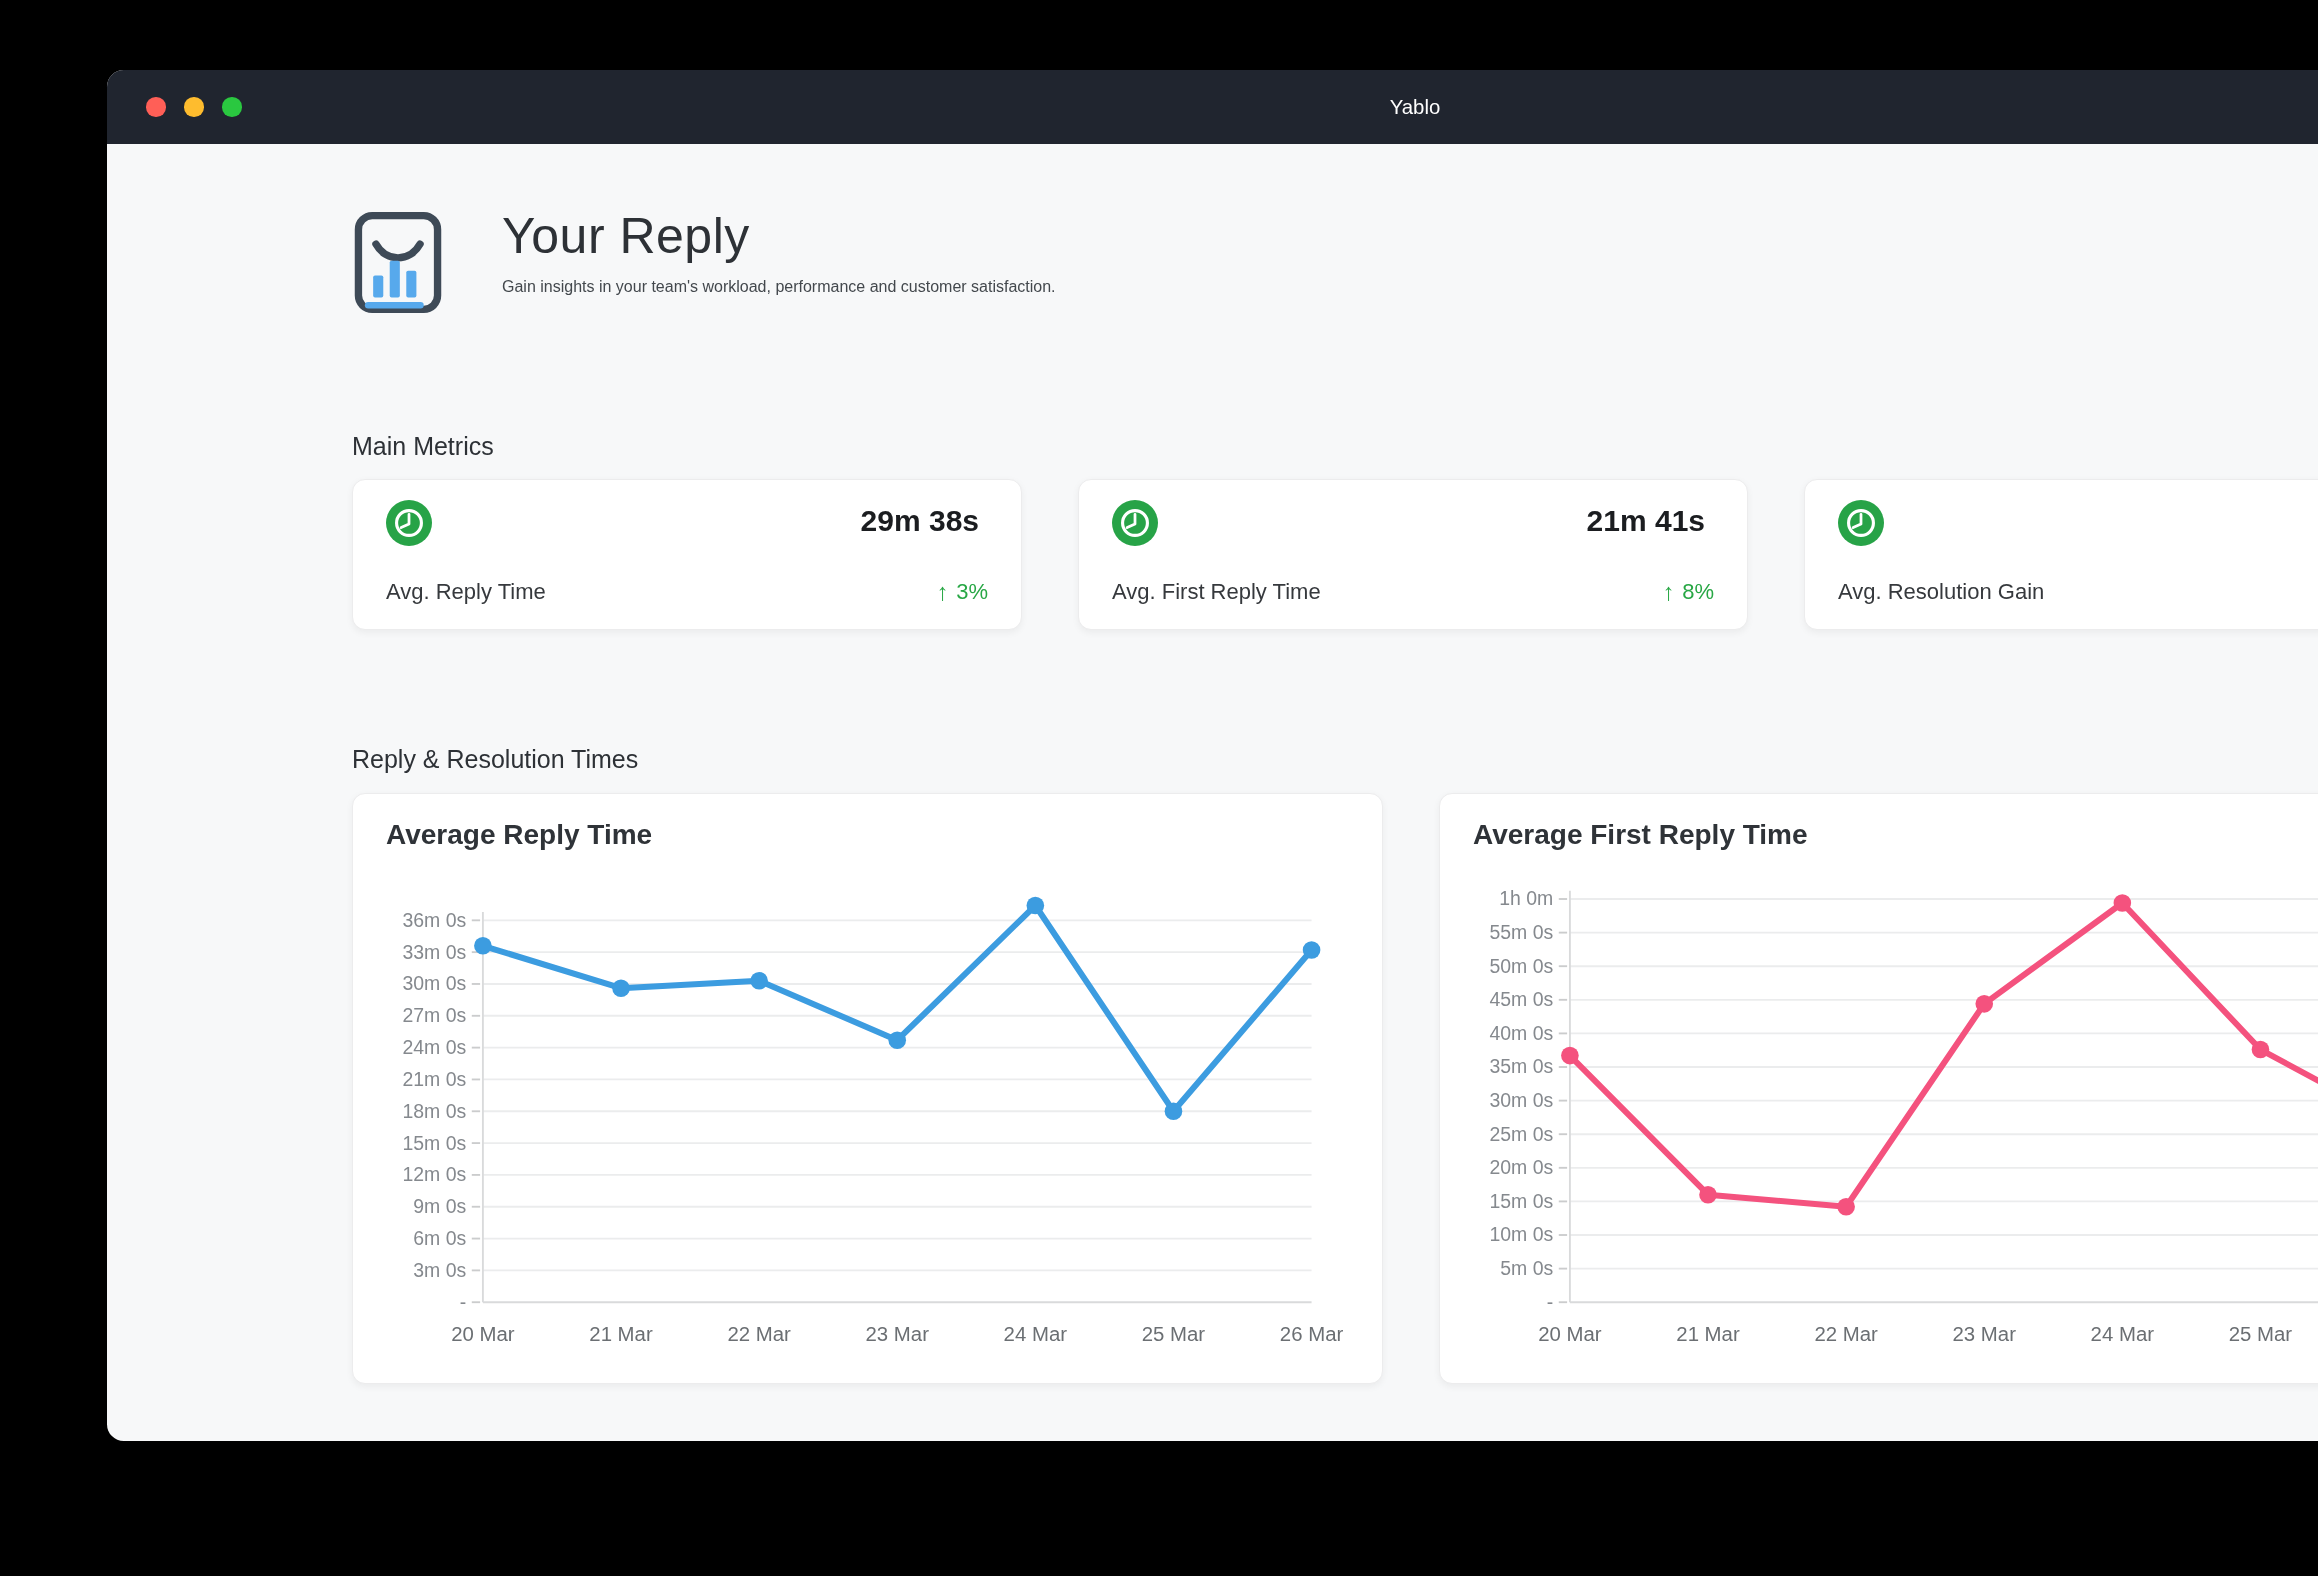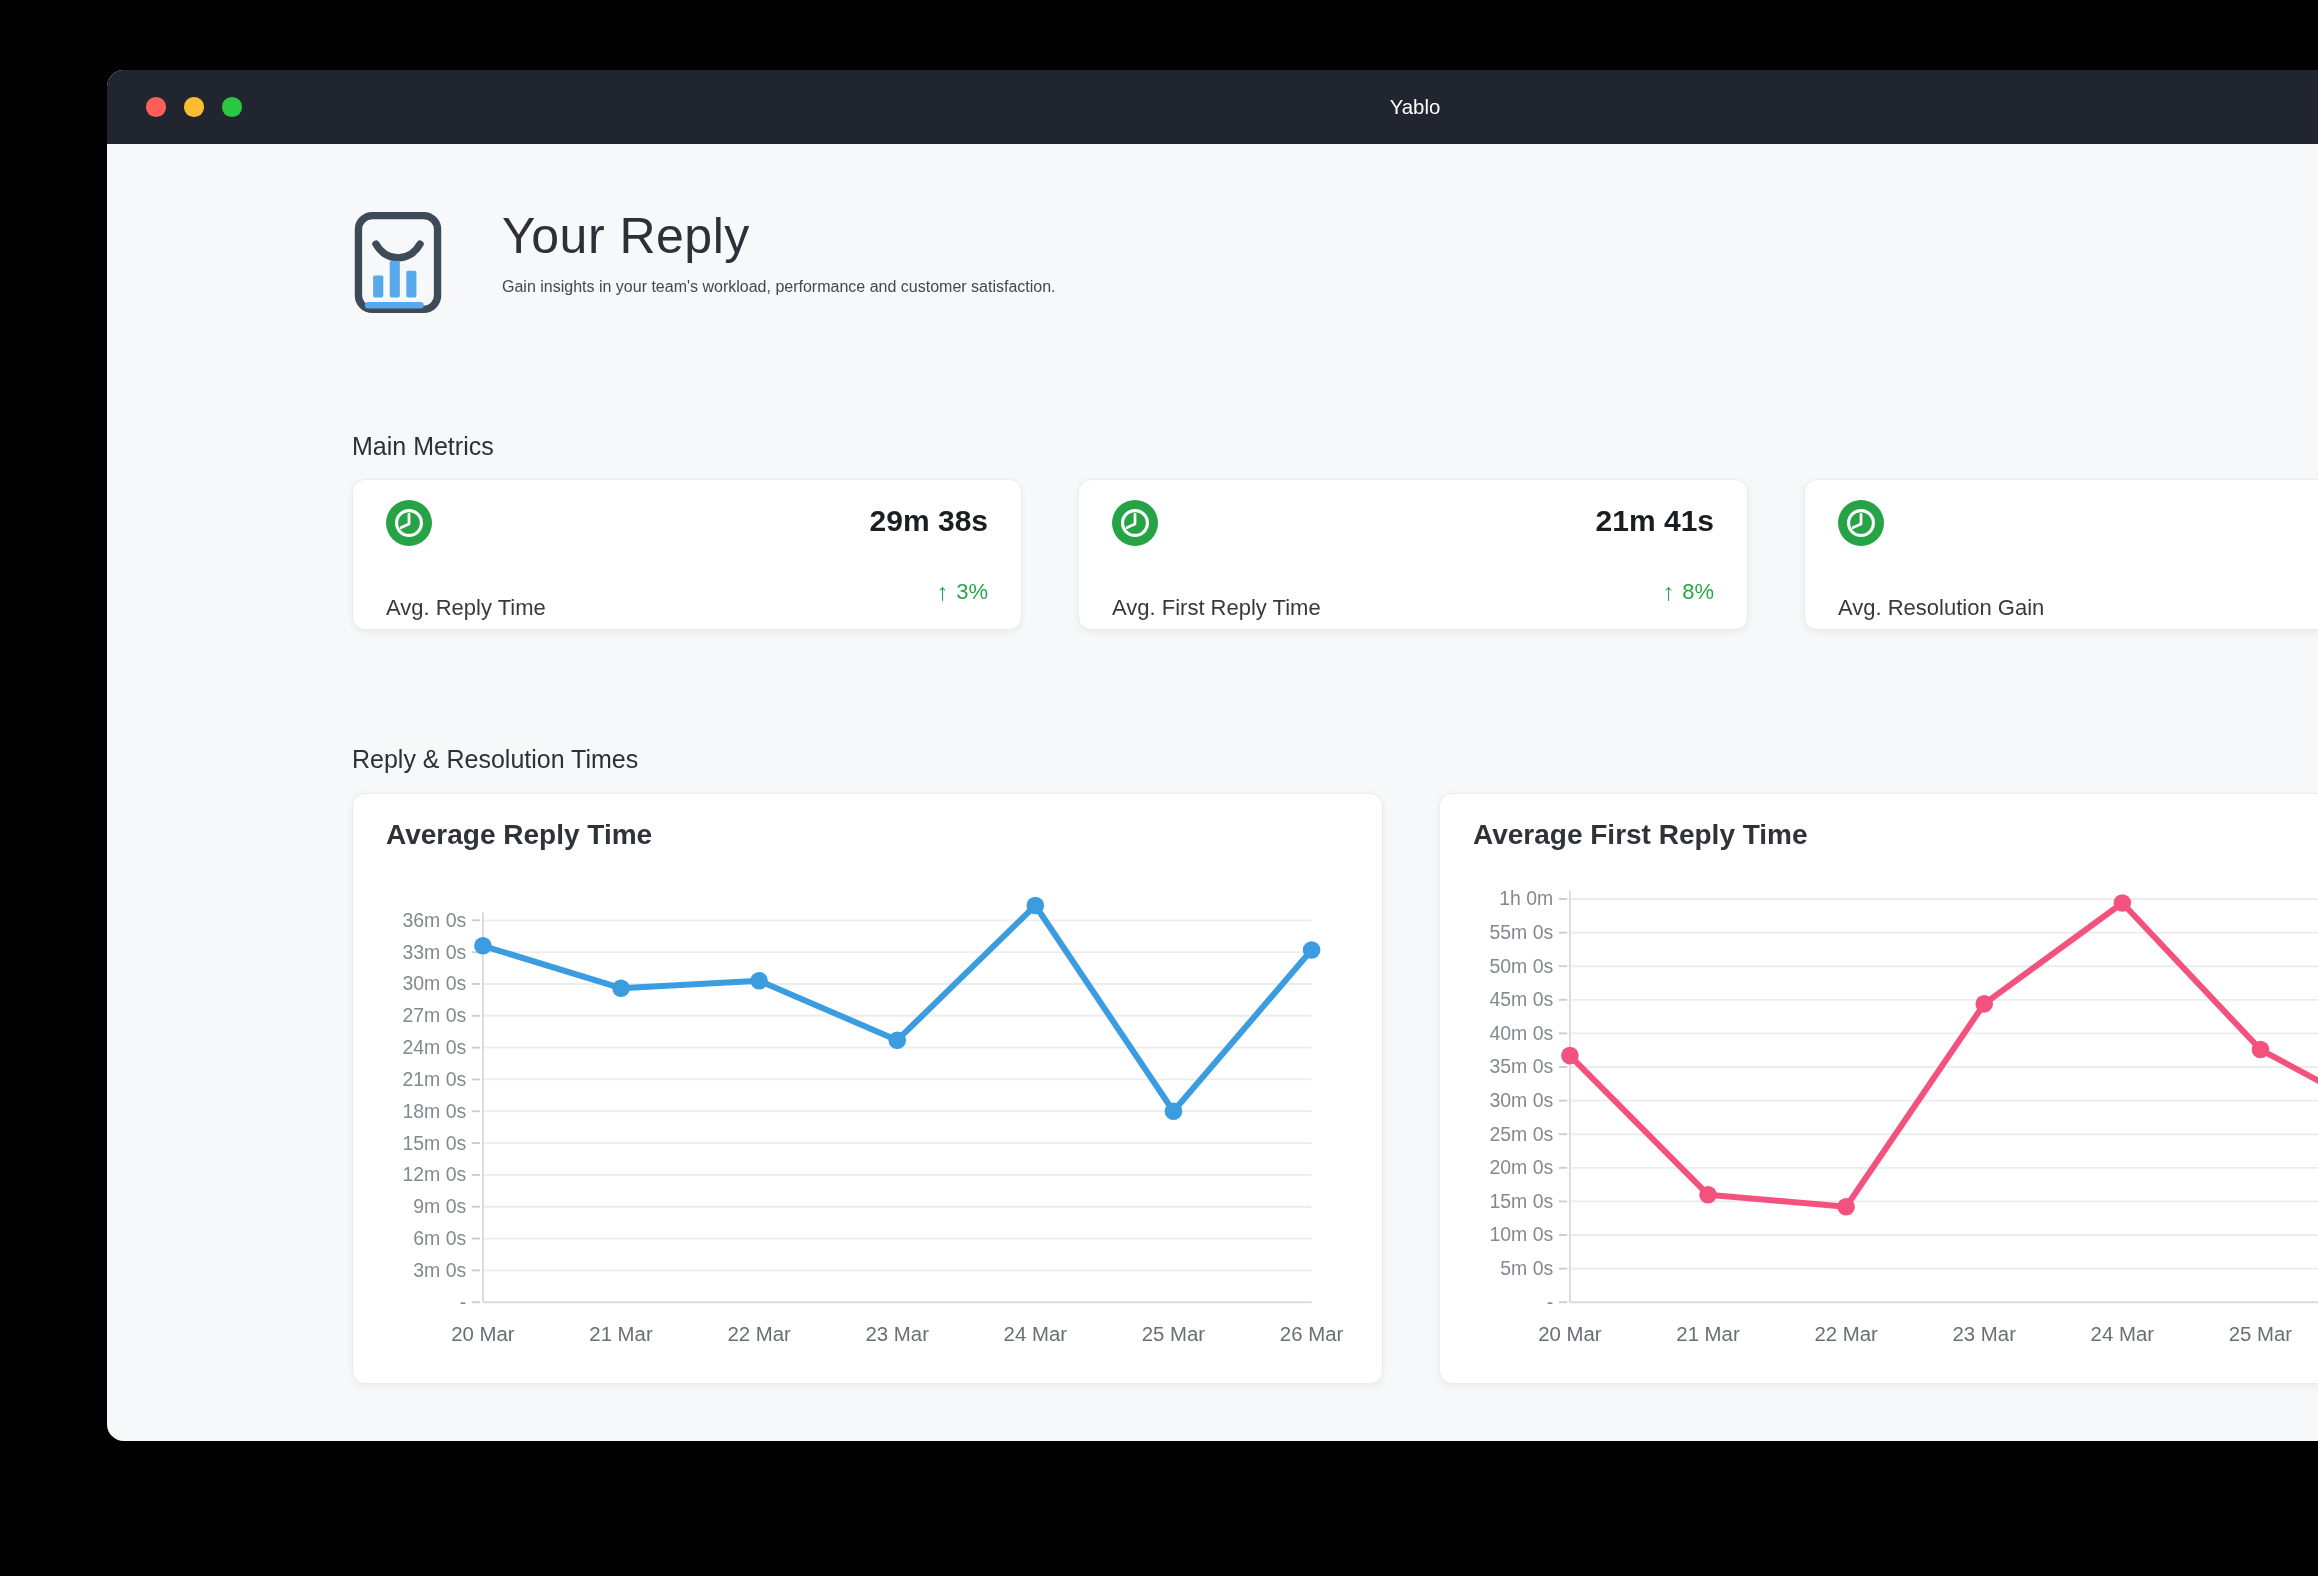--- a/index.html
+++ b/index.html
@@ -31,23 +31,23 @@
   .section-heading { font-size:25px; font-weight:400; color:#2d3136; line-height:31px; }
   .h-metrics { margin-top:113px; }
   .h-charts  { margin-top:114px; }
 
   .metrics-row { margin-top:16.7px; display:flex; gap:56px; width:2124px; }
   .metric-card { position:relative; width:670px; height:151px; background:#fff;
                  border:0.9px solid #ececed; border-radius:13px;
                  box-shadow:0 2.8px 7.4px rgba(0,0,0,0.05); padding:20.4px 33px; }
   .metric-icon { width:46px; height:46px; border-radius:50%; background:#27a347;
                  display:flex; align-items:center; justify-content:center; }
-  .metric-value { position:absolute; top:24px; right:33px; font-size:30px;
+  .metric-value { position:absolute; top:24px; right:42px; font-size:30px;
                   font-weight:700; color:#1b1d20; }
-  .metric-label { position:absolute; left:33px; bottom:8px; font-size:22px; color:#36393d;margin-top:45px; }
+  .metric-label { position:absolute; left:33px; bottom:24px; font-size:22px; color:#36393d;margin-top:45px; }
   .metric-delta { position:absolute; right:33px; bottom:24px; font-size:22px;
                   color:#28a745; display:flex; align-items:center; gap:7.4px; }
   .delta-arrow { font-size:24px; line-height:22px; }
 
   .charts-row { margin-top:18.6px; display:flex; gap:56px; width:2124px; }
   .chart-card { width:1031px; height:591px; background:#fff; flex:0 0 auto;
                 border:0.9px solid #ececed; border-radius:13px;
                 box-shadow:0 2.8px 7.4px rgba(0,0,0,0.05); padding:24px 33px; }
   .chart-title { font-size:28px; font-weight:700; color:#2f3338; line-height:33px; }
   .chart-svg { display:block; margin-top:10.2px; }

